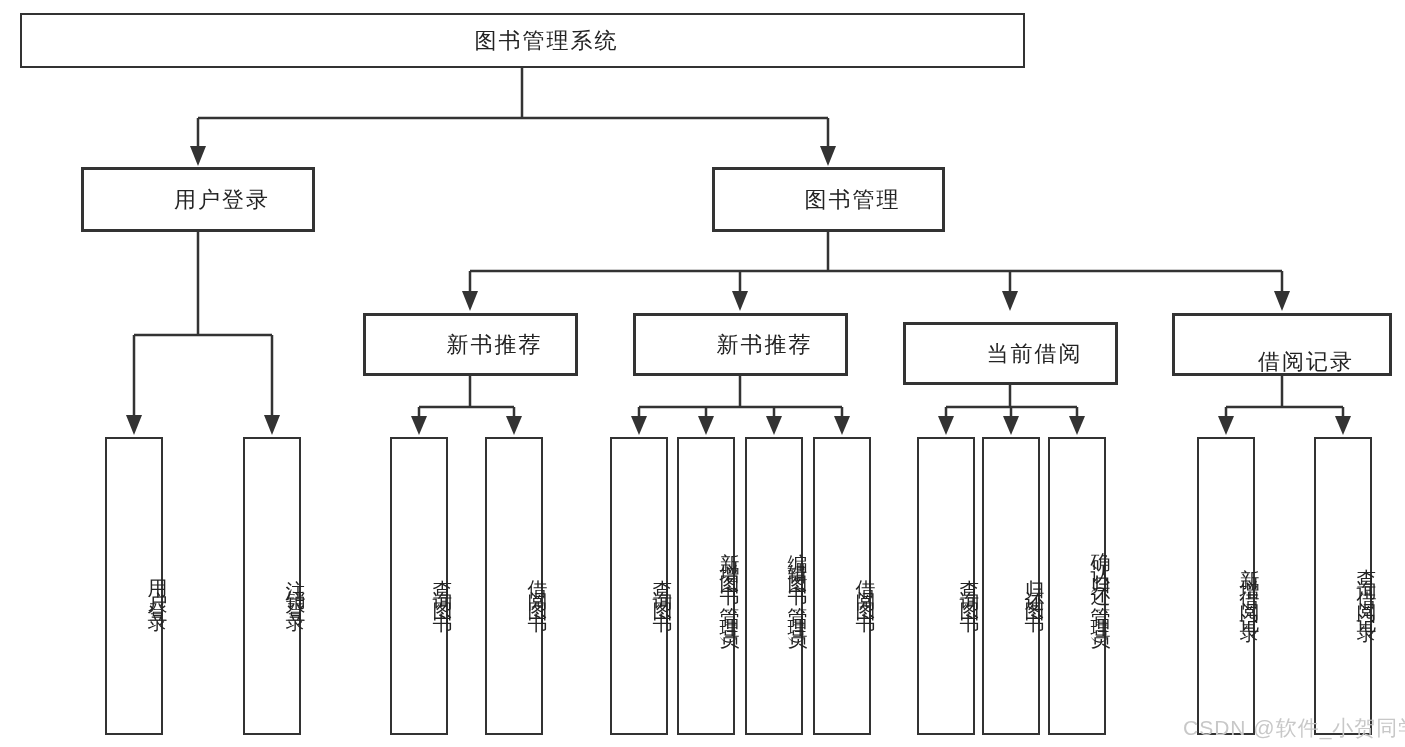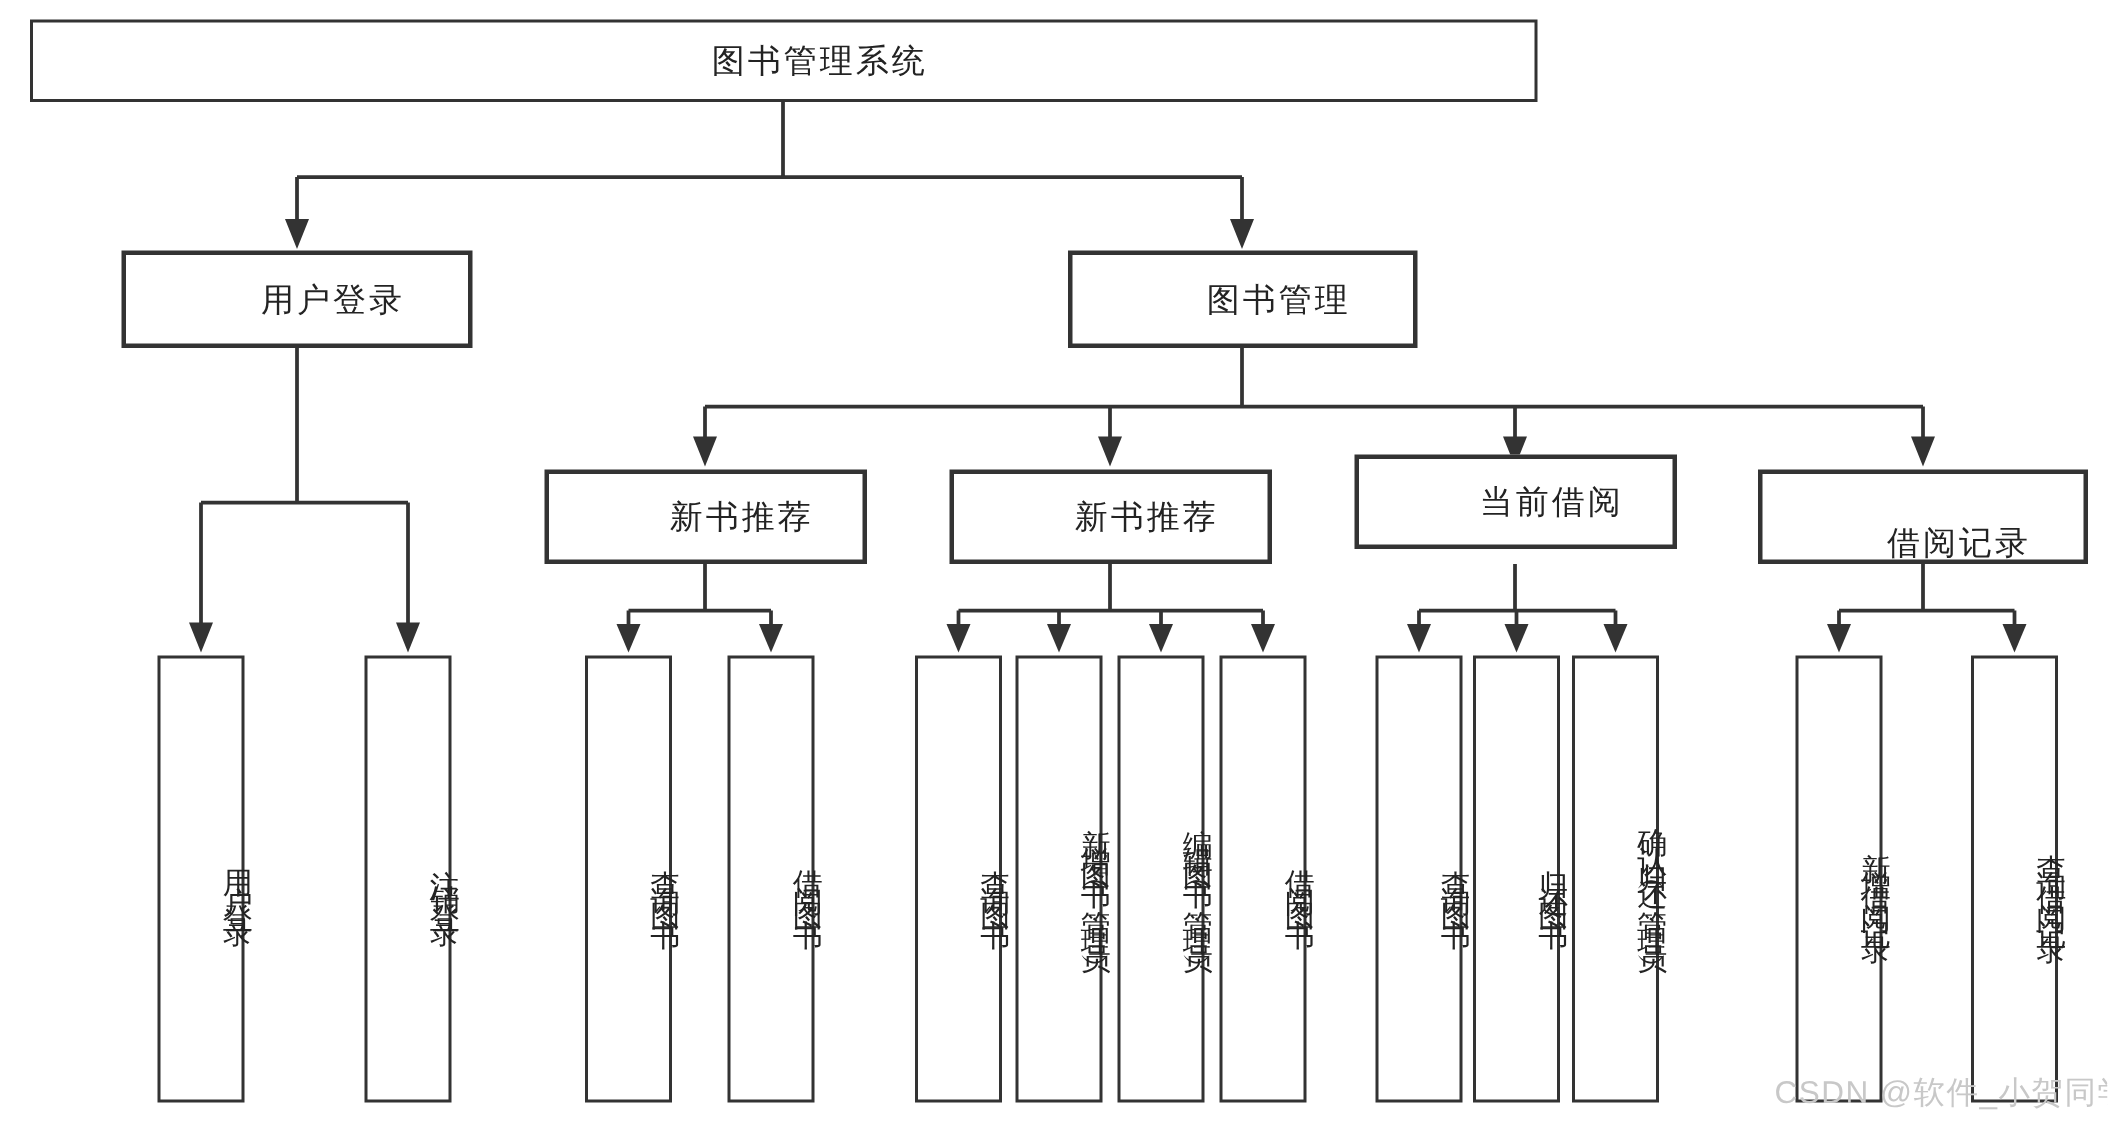--- a/index.html
+++ b/index.html
@@ -113,21 +113,21 @@
   <div class="node hnode" style="left:712px; top:167px; width:233px; height:65px;text-align:center;">
     <span>图书管理</span>
   </div>
 
   <div class="node hnode" style="left:363px; top:313px; width:215px; height:63px;">
     <span>新书推荐</span>
   </div>
   <div class="node hnode" style="left:633px; top:313px; width:215px; height:63px;">
     <span>新书推荐</span>
   </div>
-  <div class="node hnode" style="left:903px; top:303px; width:215px; height:63px;">
+  <div class="node hnode" style="left:903px; top:322px; width:215px; height:63px;">
     <span>当前借阅</span>
   </div>
   <div class="node hnode" style="left:1172px; top:313px; width:220px; height:63px;align-items:flex-end;">
     <span>借阅记录</span>
   </div>
 
   <div class="node vnode" style="left:105px;">
     <span>用户登录</span>
   </div>
   <div class="node vnode" style="left:243px;">

